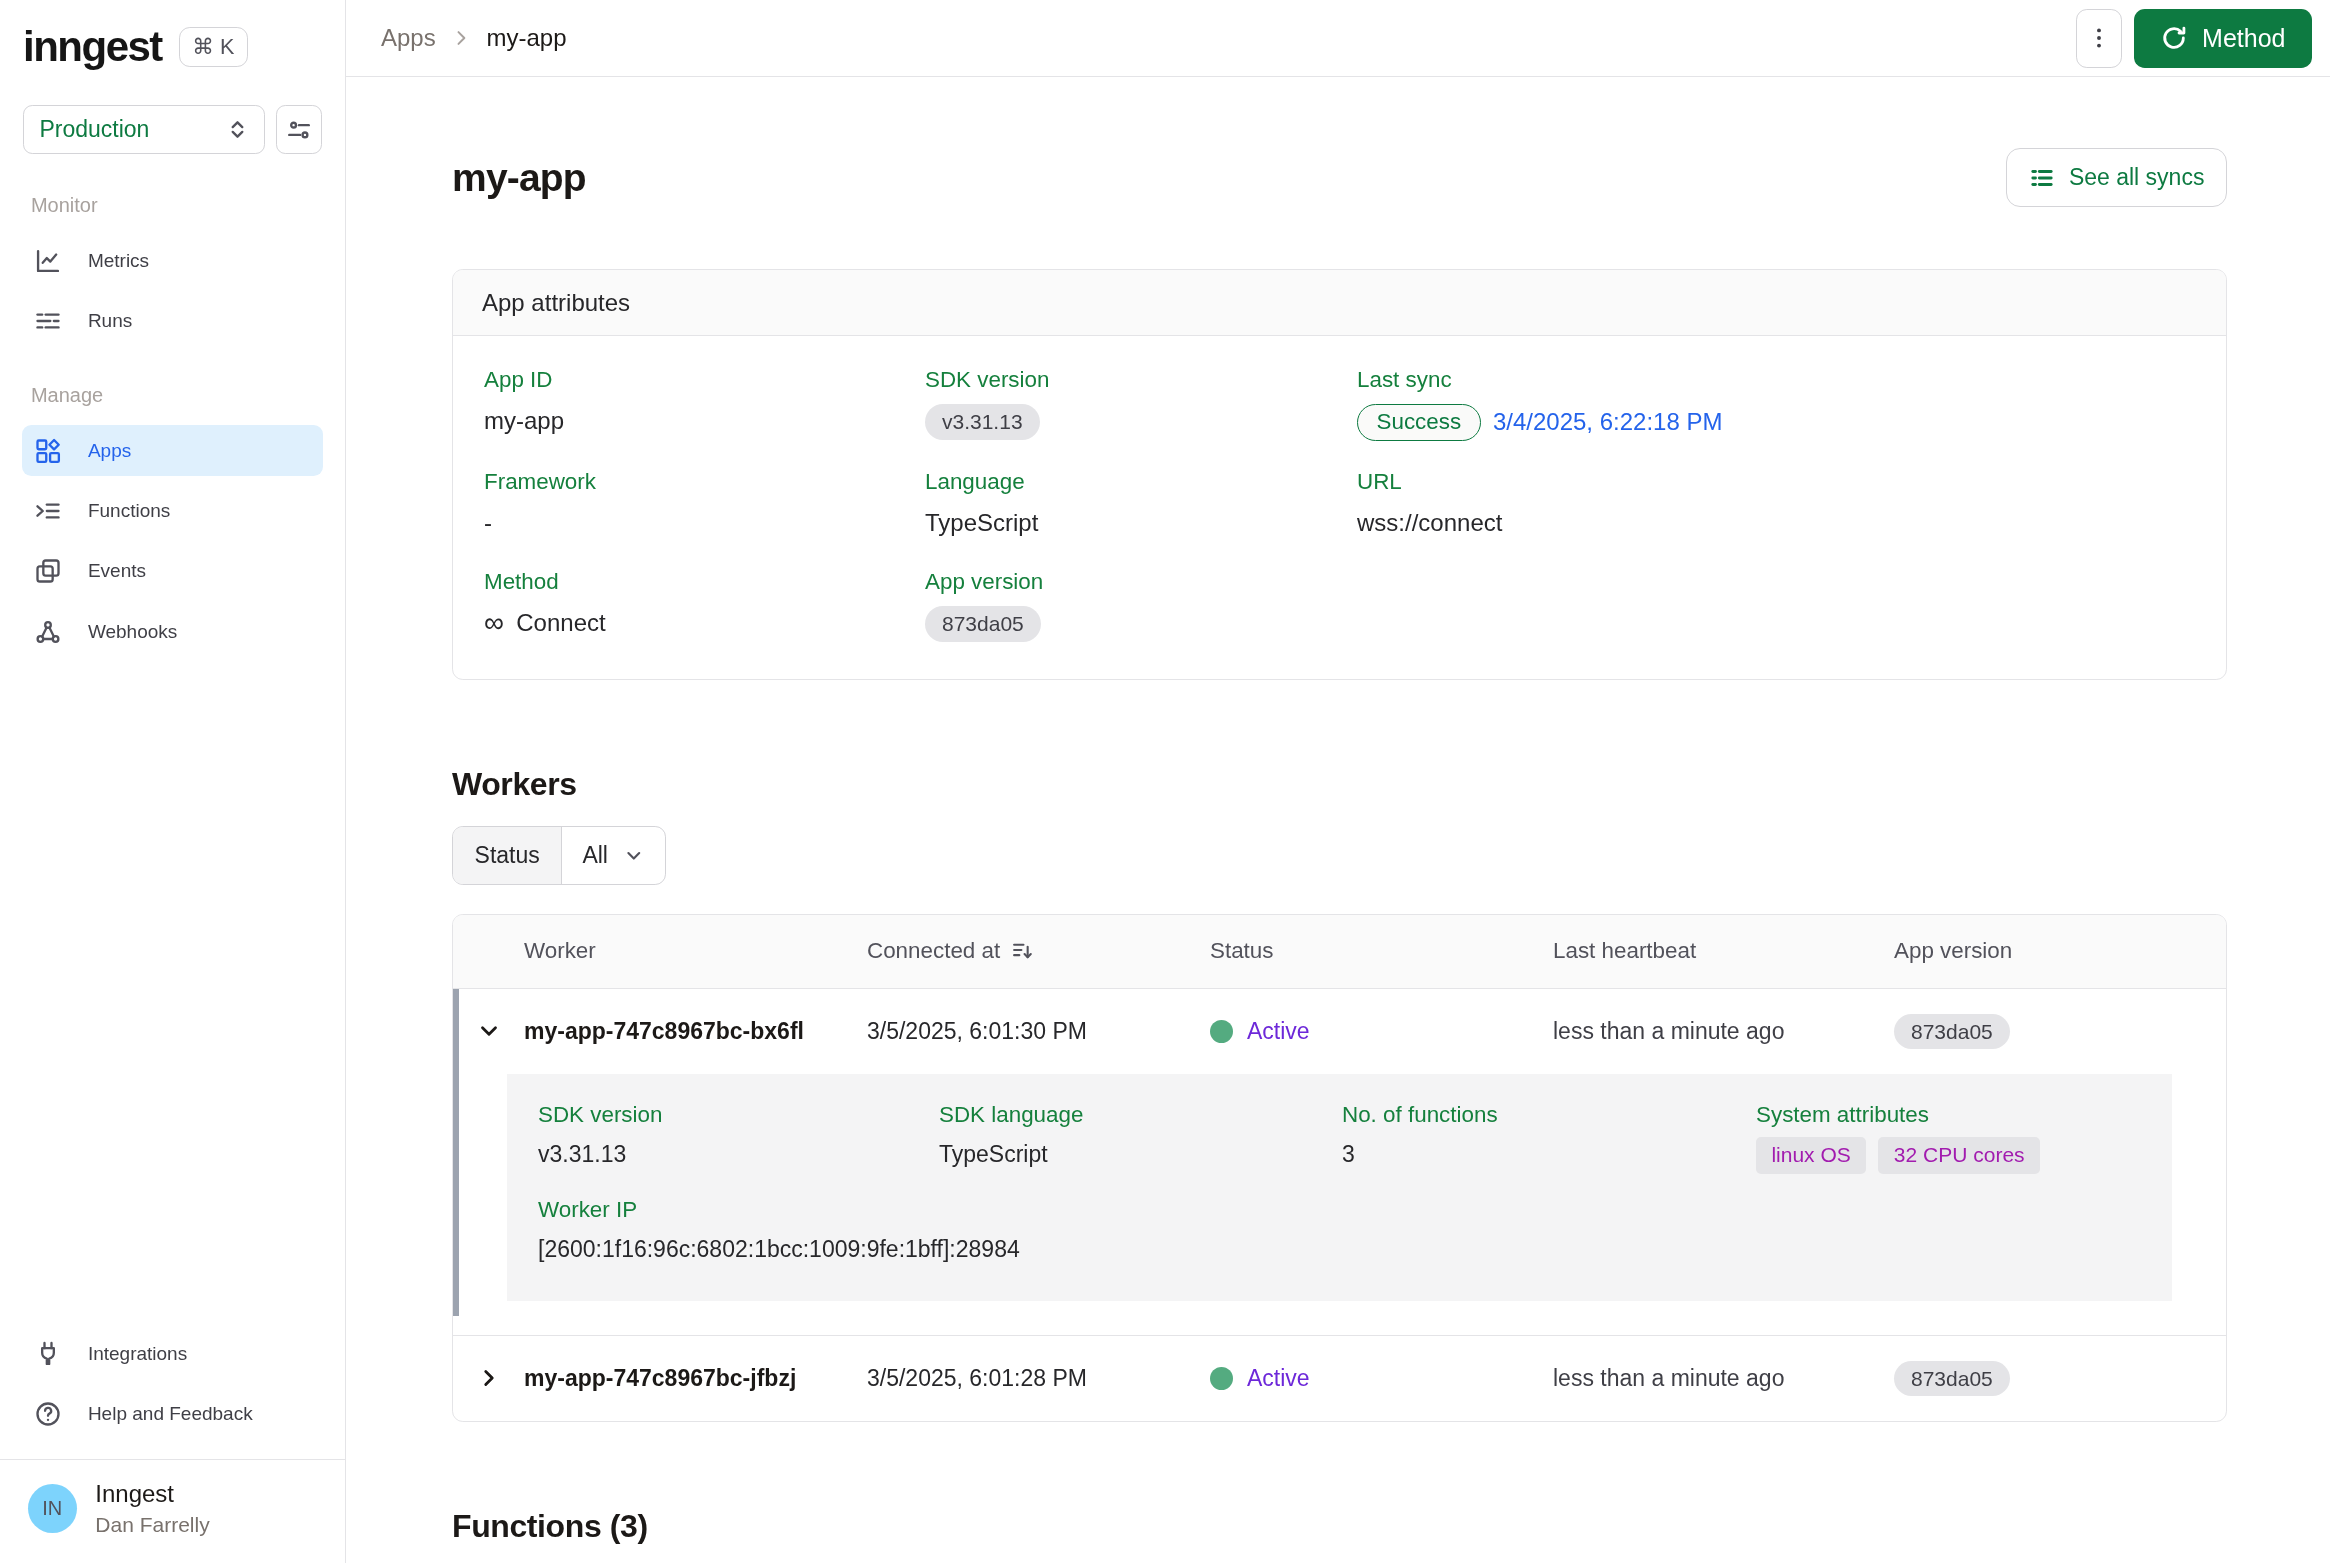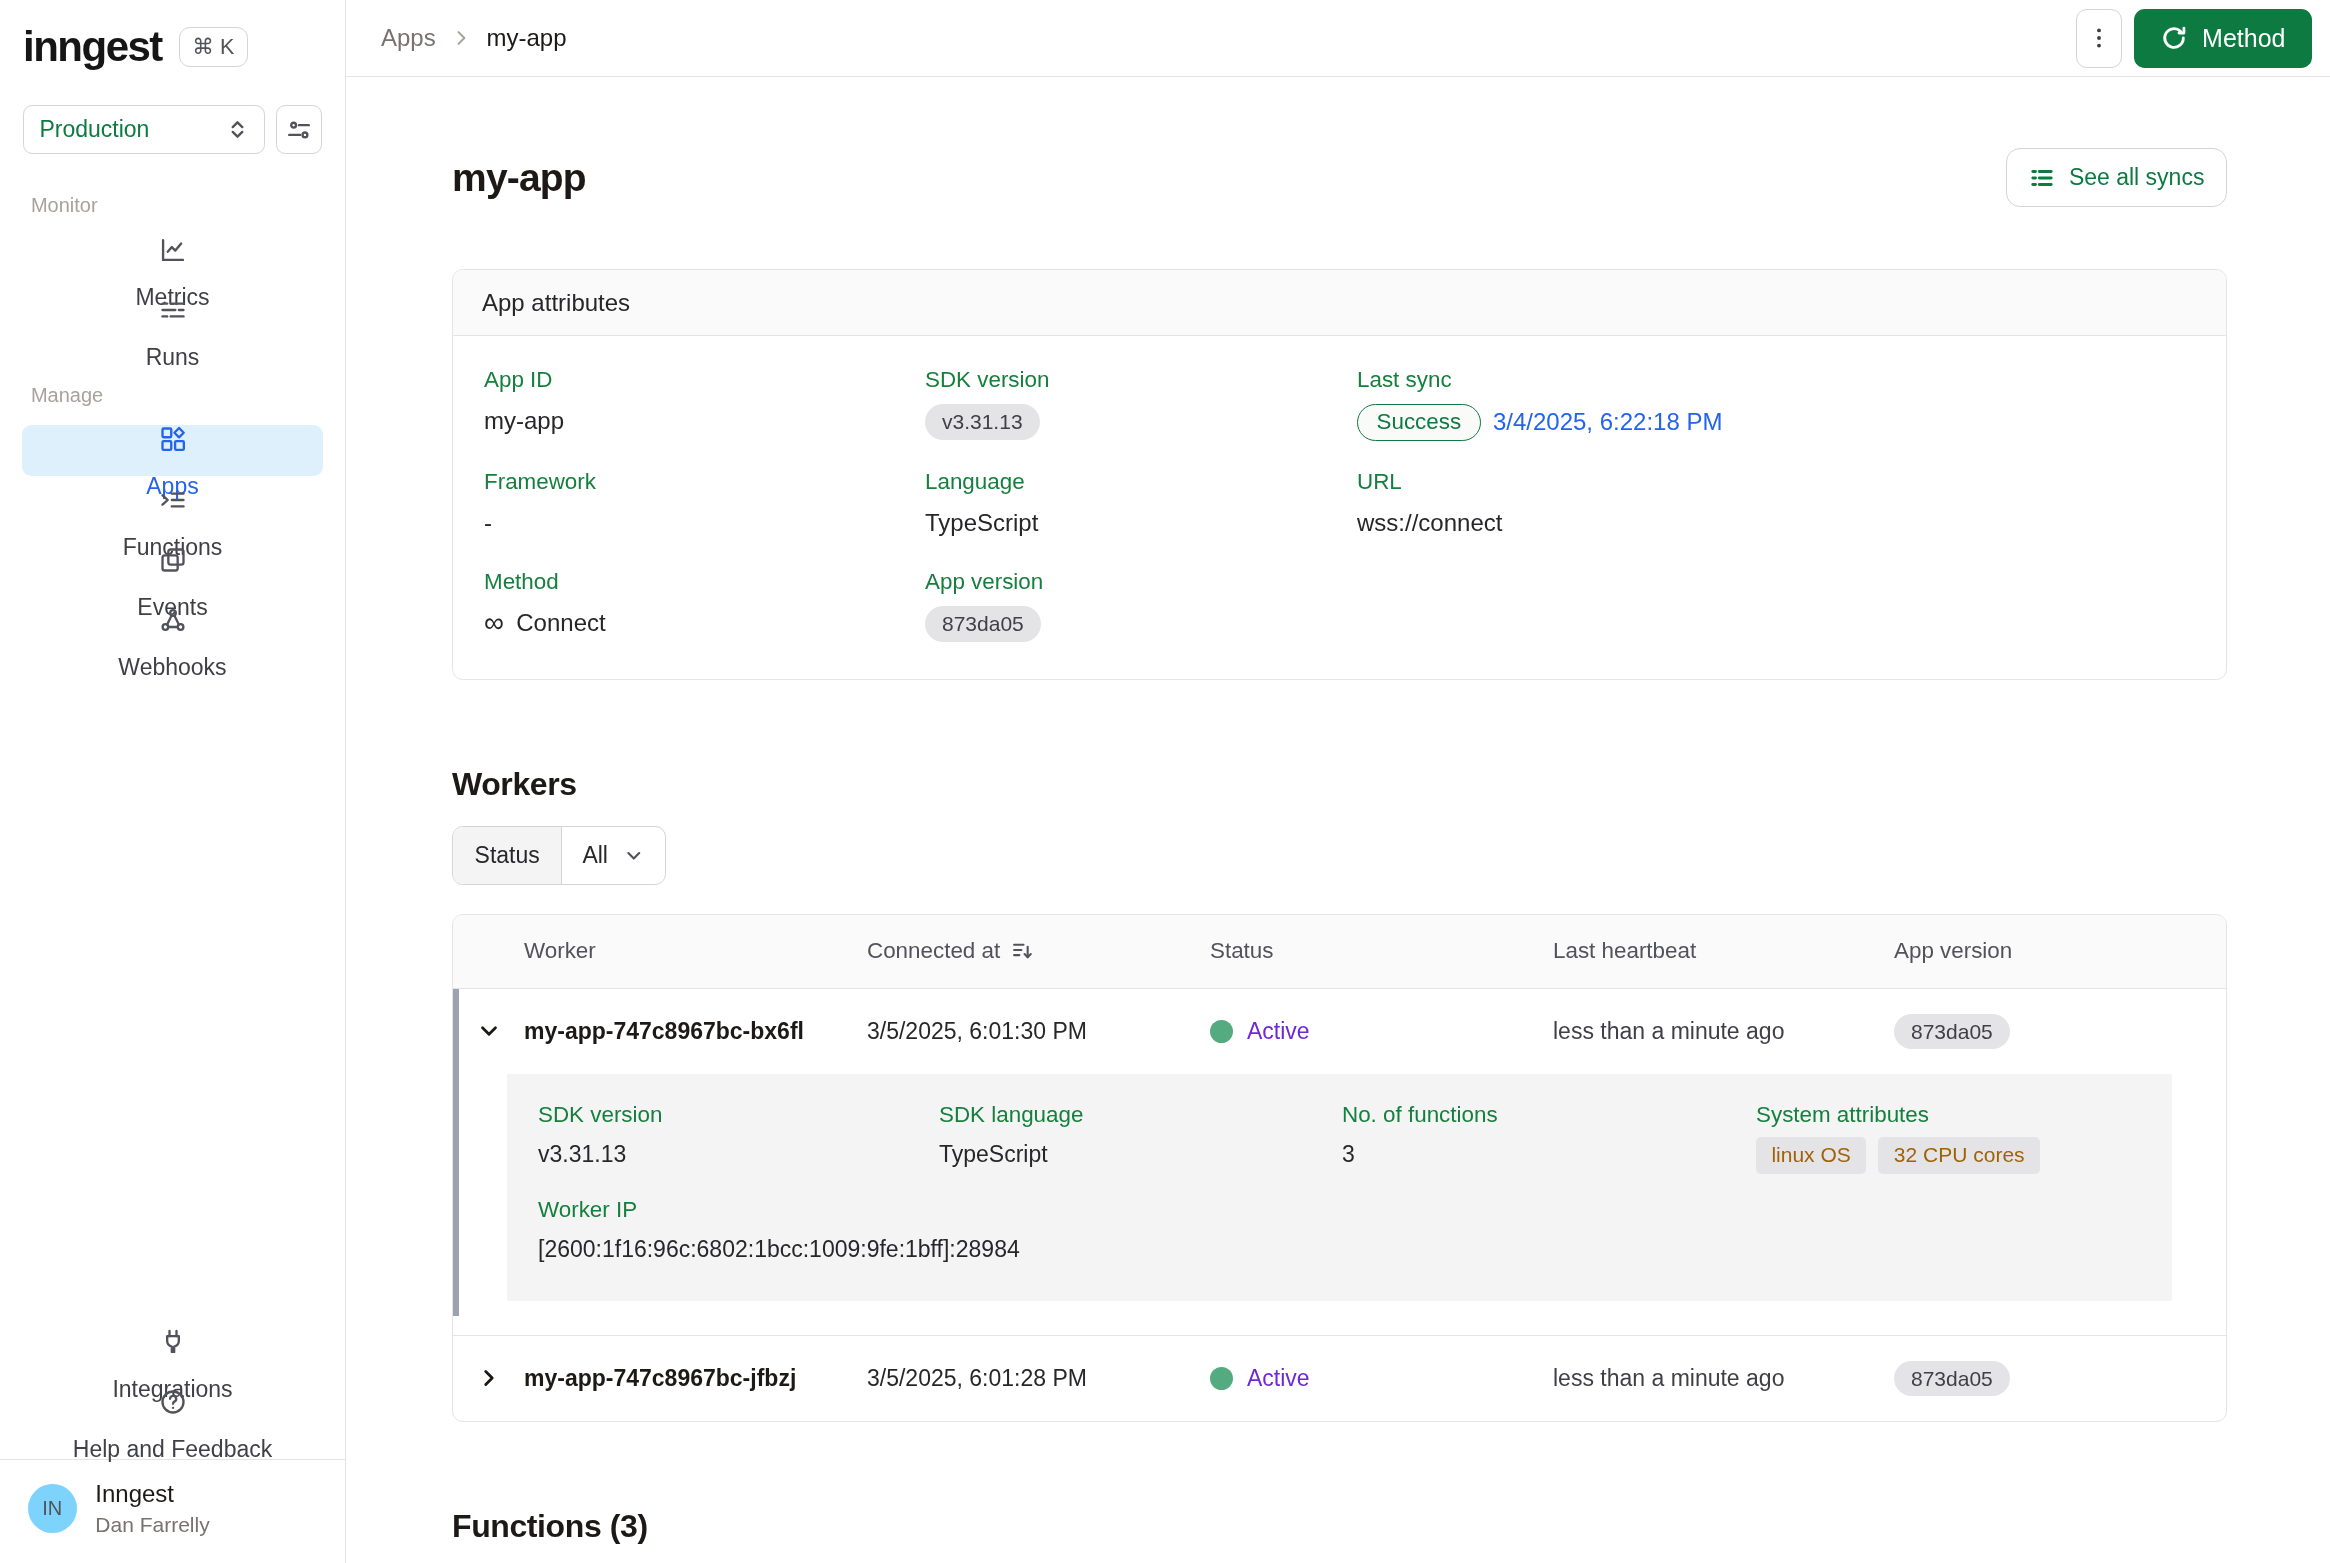--- a/index.html
+++ b/index.html
@@ -16,22 +16,22 @@
     padding:6.2px 12.3px; color:#52525b; font-size:21.6px; }
   .env-row { display:flex; gap:10.8px; padding:34px 23px 0 23px; }
   .env-select { flex:1; height:49px; border:1.5px solid #d4d4d8; border-radius:9.3px; background:#fff;
     display:flex; align-items:center; justify-content:space-between; padding:0 15.4px;
     font-size:23px; color:#0d7a41; cursor:pointer; }
   .env-settings { width:46px; height:49px; border:1.5px solid #d4d4d8; border-radius:9.3px;
     background:#fff; display:flex; align-items:center; justify-content:center; color:#52525b; cursor:pointer; }
   nav { padding:40px 21.6px 0 21.6px; }
   .nav-label { font-size:20px; color:#a8a29e; padding:0 9.3px; margin-bottom:18.5px; }
   .nav-label.second { margin-top:37px; }
-  .nav-item { display:flex; align-items:center; gap:20px; height:51px; padding:0 12.3px;
-    border-radius:9.3px; font-size:23px; color:#3f3f46; margin-bottom:9.3px; cursor:pointer;flex-direction:column; }
+  .nav-item { display:flex; align-items:center; gap:26px; height:51px; padding:0 12.3px;
+    border-radius:9.3px; font-size:19px; color:#3f3f46; margin-bottom:9.3px; cursor:pointer; }
   .nav-item .icn { width:28px; height:28px; color:#52525b; flex:0 0 28px; }
   .nav-item.active { background:#dff0fd; color:#2463eb; }
   .nav-item.active .icn { color:#2463eb; }
   .sidebar-bottom { margin-top:auto; padding:0 21.6px 0 21.6px; }
   .sb-divider { border-top:1.5px solid #e4e4e7; margin:20px -21.6px 0 -21.6px; }
   .profile { display:flex; align-items:center; gap:18.5px; padding:20px 6.2px 26px 6.2px; cursor:pointer; }
   .avatar { width:49px; height:49px; border-radius:50%; background:#7dd3fc; color:#52525b;
     font-size:20px; display:flex; align-items:center; justify-content:center; }
   .profile-org { font-size:24px; color:#1c1917; font-weight:400; }
   .profile-user { font-size:21px; color:#78716c; margin-top:4.6px; }
@@ -97,21 +97,21 @@
   .row-chevron { position:absolute; left:23px; top:50%; transform:translateY(-50%);
     width:26px; height:26px; color:#1c1917; cursor:pointer; }
   .status-cell { display:flex; align-items:center; gap:14px; color:#6d28d9; }
   .status-cell .dot { width:23px; height:23px; background:#54ab80; }
   .hb { color:#3f3f46; }
   .details-wrap { padding:0 54px 34px 54px; }
   .details-panel { background:#f4f4f5; padding:28px 31px 34px 31px; display:grid;
     grid-template-columns:401px 403px 414px 1fr; row-gap:23px; }
   .details-panel .f-label { font-size:22.4px; margin-bottom:9.3px; }
   .details-panel .f-value { font-size:23px; }
-  .attr-pill { background:#e4e4e7; border-radius:5px; padding:6.2px 15.4px; font-size:21px; color:#a16207; }
+  .attr-pill { background:#e4e4e7; border-radius:5px; padding:6.2px 15.4px; font-size:21px; color:#a21caf; }
   .ip-field { grid-column:1 / -1; }
   .div-line { border-top:1.5px solid #e4e4e7; }
 
   .icn { display:block; }
   svg { display:block; }
 </style>
 </head>
 <body>
 
 <div class="app">

